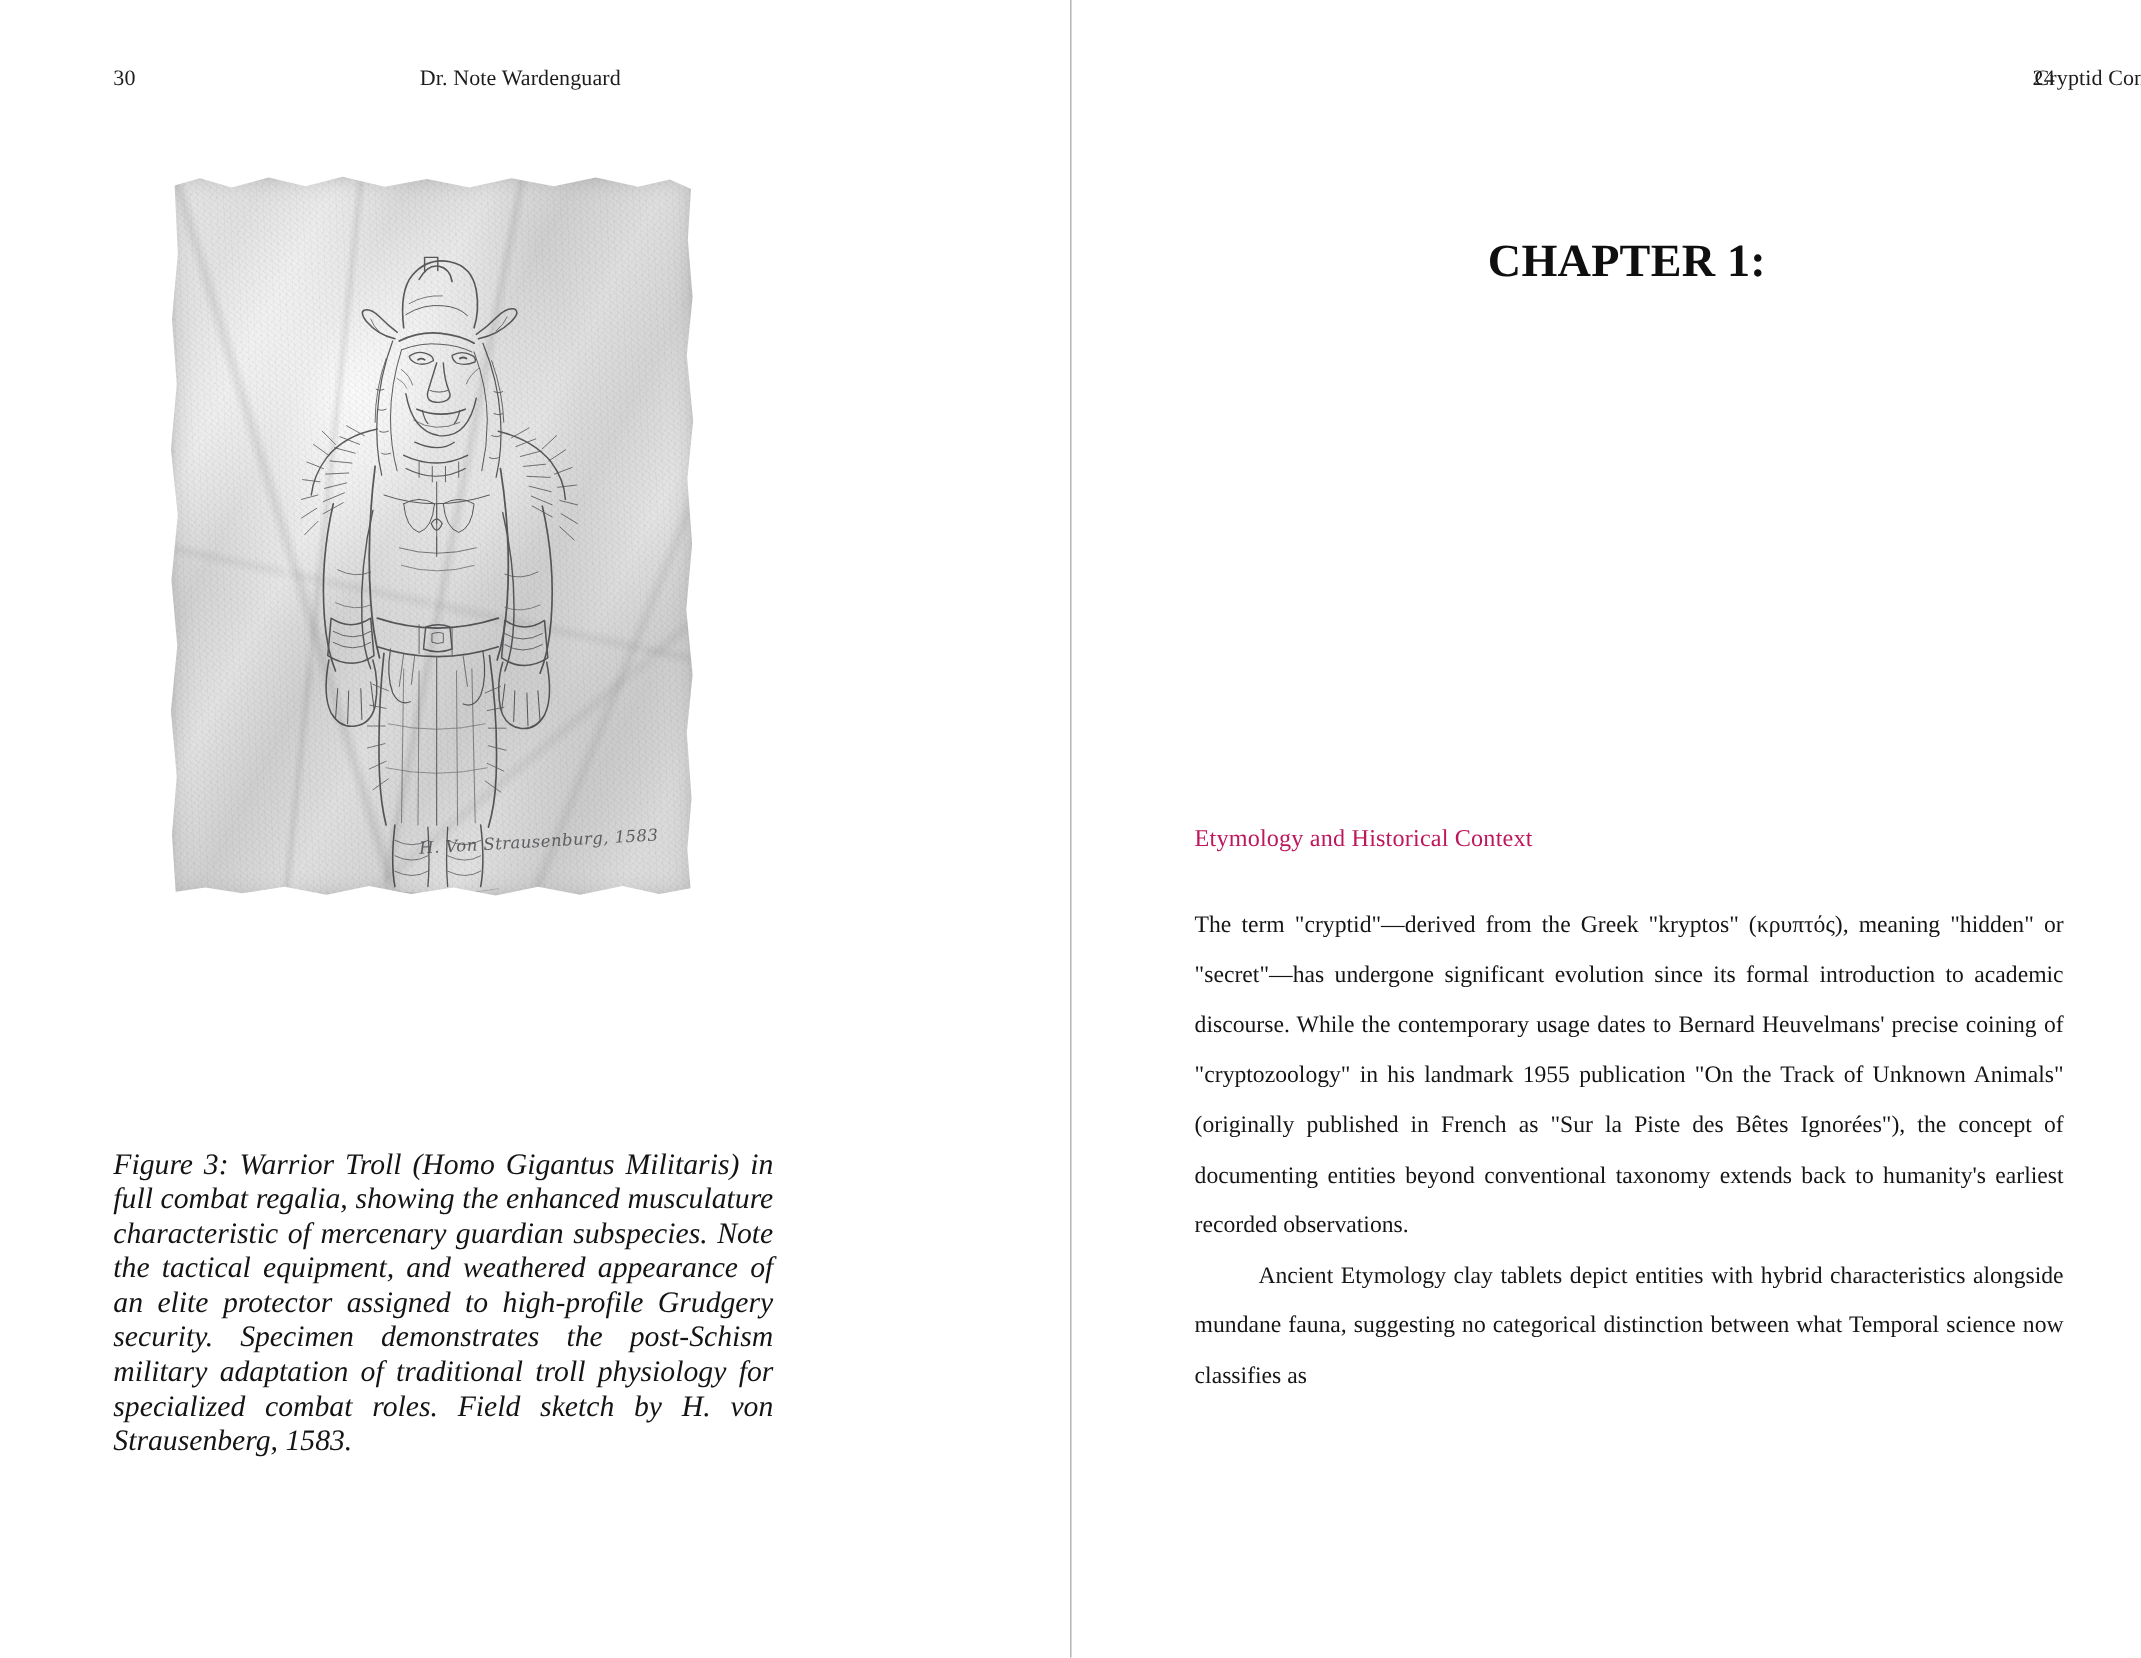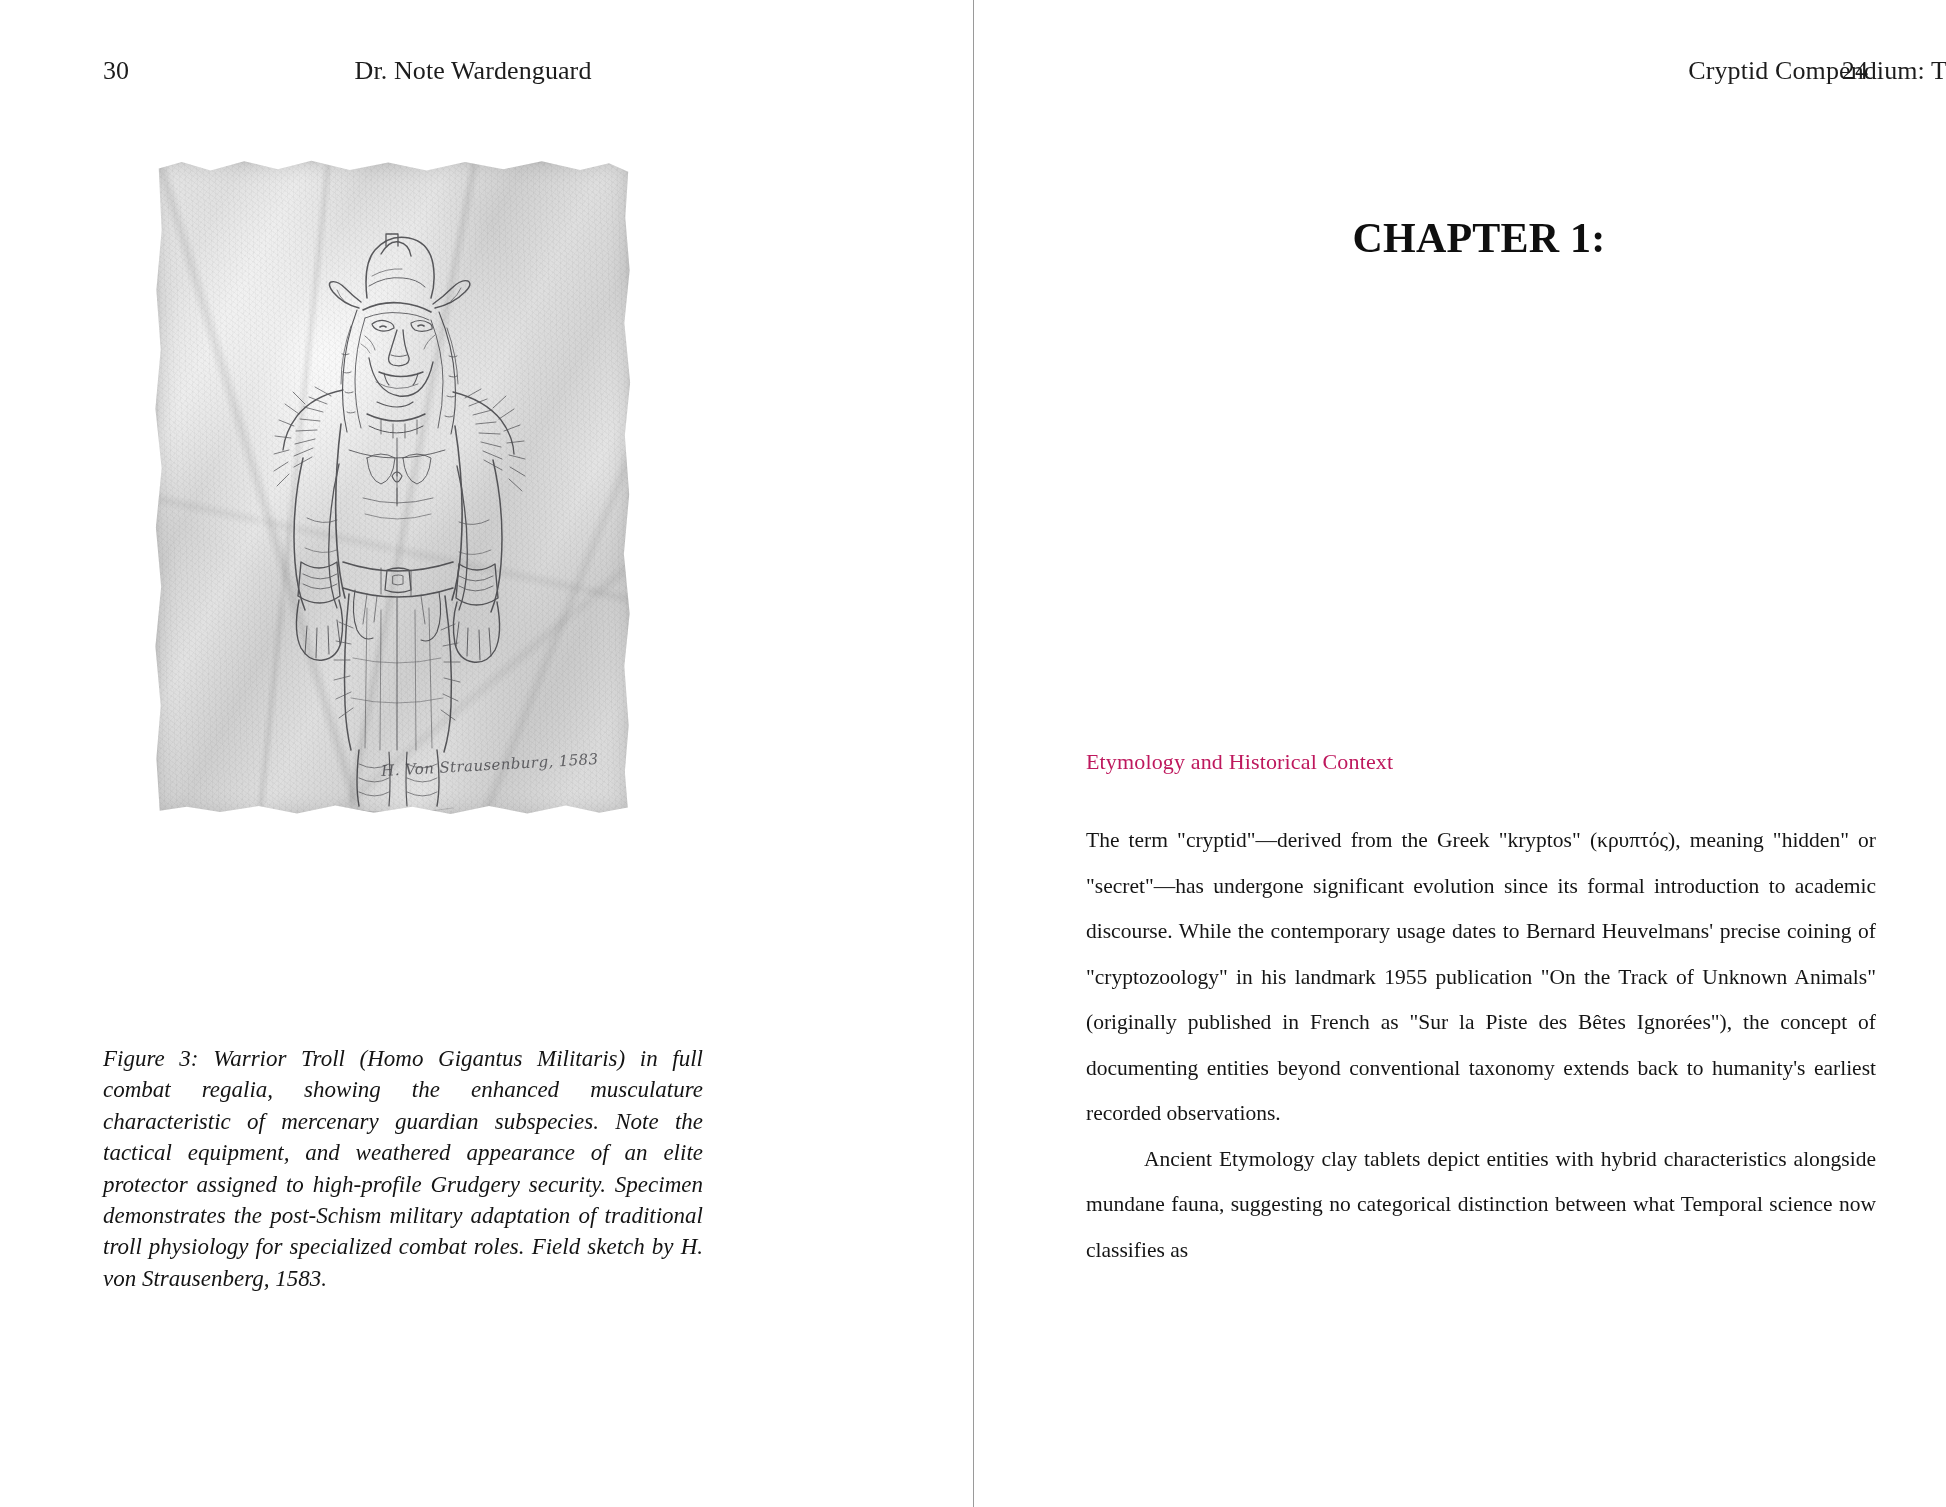--- a/index.html
+++ b/index.html
@@ -40,21 +40,21 @@
     box-sizing: border-box;
   }
 
   
   .running-head {
     position: absolute;
     top: 58px;
     height: 26px;
     display: flex;
     align-items: center;
-    font-size: 26px;
+    font-size: 20px;
     letter-spacing: 0.1px;
     color: #1c1c1c;
   }
   .rh-left-num  { left: 103px;  width: 60px; }
   .rh-left-title{ left: 163px;  width: 620px; justify-content: center; }
   .rh-right-title { left: 0px; width: 1420px; justify-content: flex-end; }
   .rh-right-num { right: 78px; width: 60px; justify-content: flex-end; }
 
   
   .figure-block {
@@ -148,21 +148,21 @@
     opacity: 0.86;
     letter-spacing: 0.4px;
     white-space: nowrap;
   }
 
   .figure-caption {
     position: absolute;
     left: 103px;
     top: 1043px;
     width: 600px;
-    font-size: 23px;
+    font-size: 27px;
     line-height: 31.4px;
     font-style: italic;
     text-align: justify;
     text-justify: inter-word;
     color: #141414;
   }
 
   
   .chapter-title {
     position: absolute;

